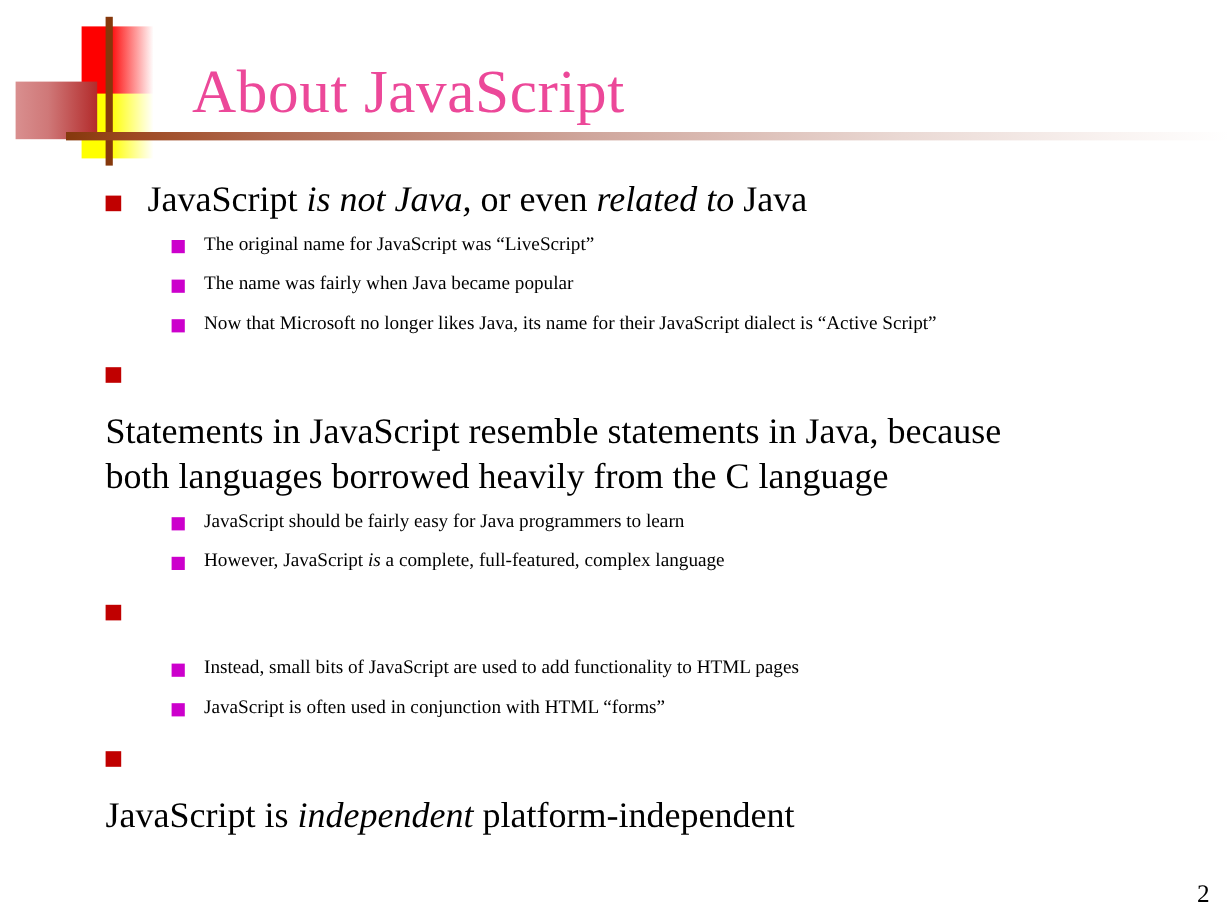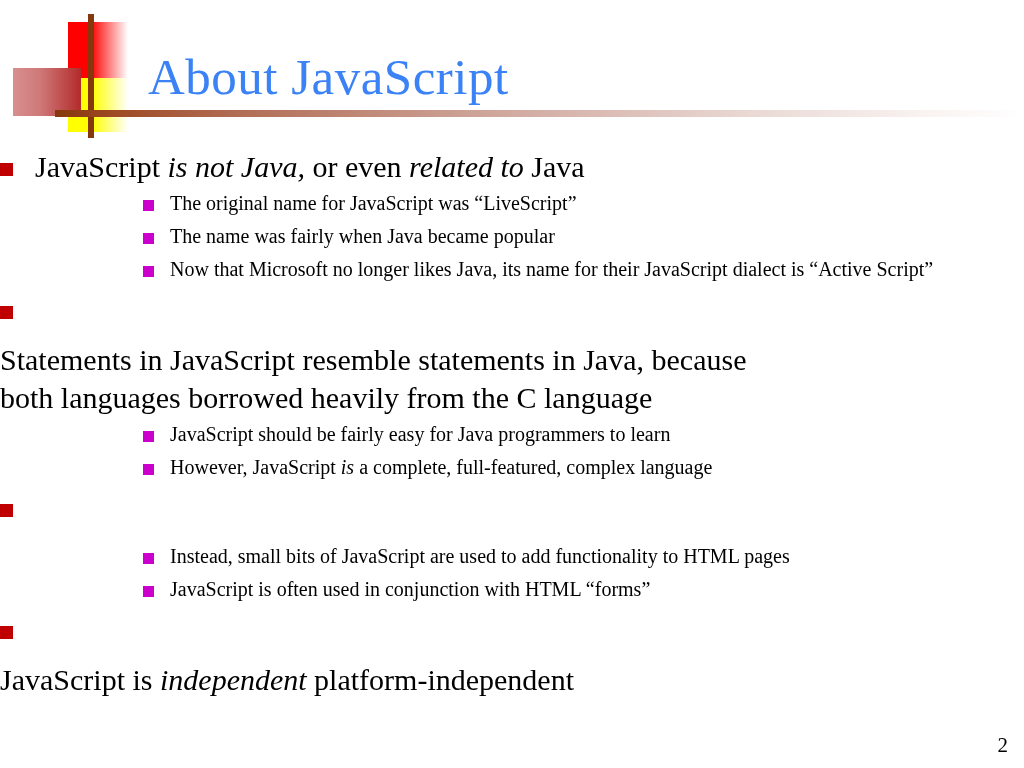--- a/index.html
+++ b/index.html
@@ -70,25 +70,25 @@
     left: 55px;
     top: 110px;
     width: 969px;
     height: 7px;
     background: linear-gradient(to right, #85380c 0%, #9e4a23 6%, #b06a52 18%, #cfa69c 45%, #ead9d4 72%, #f9f3f1 90%, #ffffff 100%);
   }
 
   
   .title {
     position: absolute;
-    left: 148px;
+    left: 160px;
     top: 52px;
     font-size: 51px;
     line-height: 1.0;
-    color: #3b82f6;
+    color: #ec4899;
     font-family: "Liberation Serif", "DejaVu Serif", serif;
     letter-spacing: 0.5px;
     white-space: nowrap;
   }
 
   
   .body {
     position: absolute;
     left: 0;
     top: 148px;
@@ -96,20 +96,21 @@
   }
 
   .bullet-row {
     position: relative;
     display: flex;
     align-items: flex-start;
   }
 
   
   .lvl1 {
+    padding-left: 88px;
     margin-bottom: 2px;
   }
   .lvl1 .marker {
     width: 35px;
     flex: 0 0 35px;
     padding-top: 15px;
   }
   .lvl1 .marker i {
     display: block;
     width: 13px;
@@ -132,21 +133,21 @@
     flex: 0 0 27px;
     padding-top: 12px;
   }
   .lvl2 .marker i {
     display: block;
     width: 11px;
     height: 11px;
     background: #cc00cc;
   }
   .lvl2 .text {
-    font-size: 20px;
+    font-size: 16px;
     line-height: 31px;
     width: 790px;
   }
 
   .text em {
     font-style: italic;
   }
 
   
   .gap-lvl1 { margin-top: 6px; flex-direction: column; }

